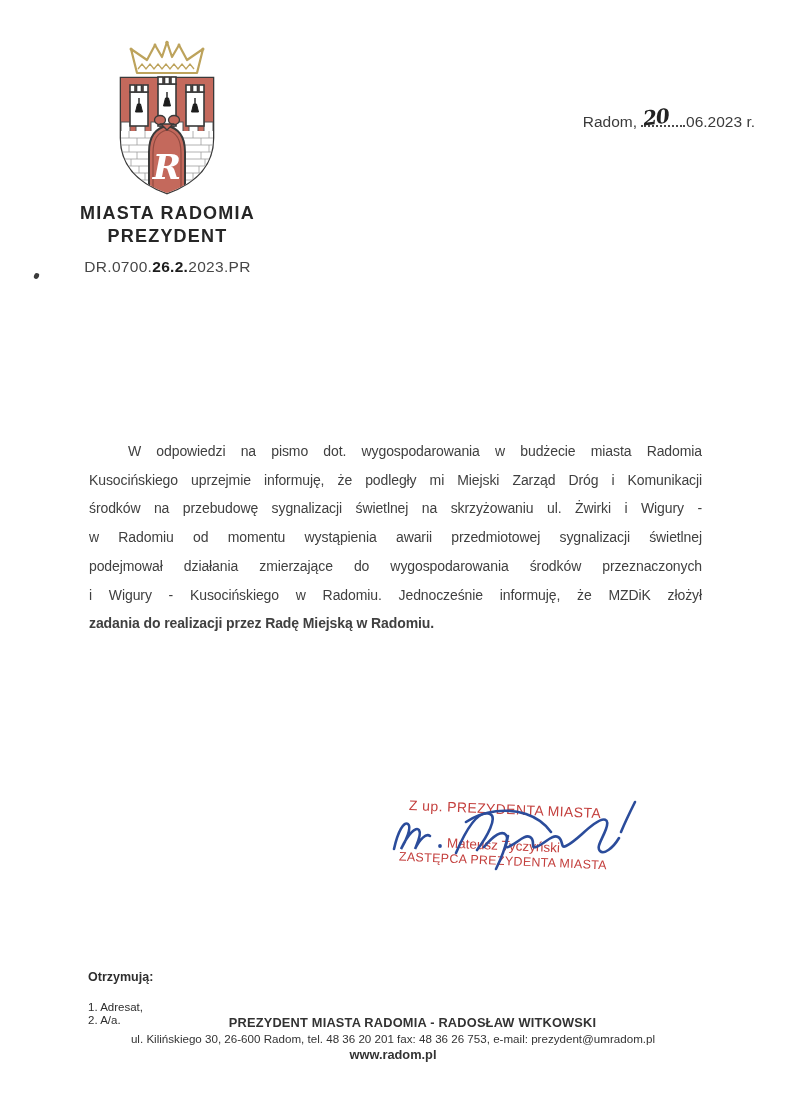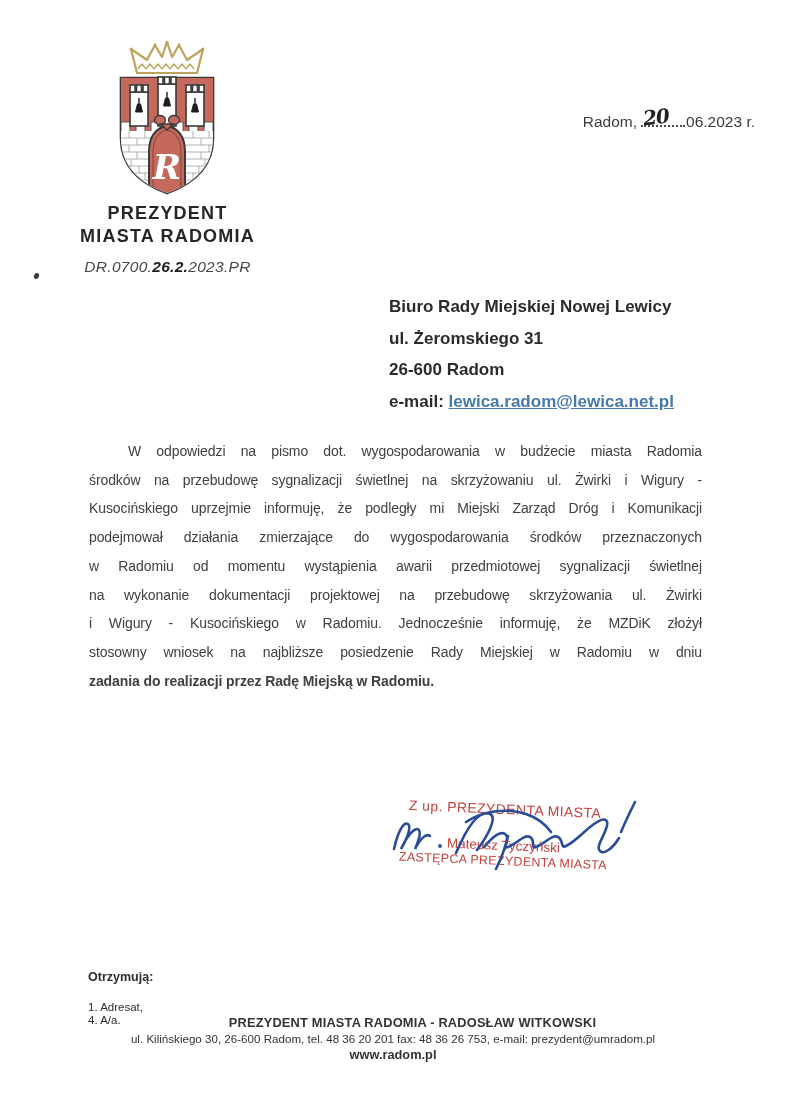--- a/index.html
+++ b/index.html
@@ -15,21 +15,21 @@
   }
   
   .crest{position:absolute;left:104px;top:40px;width:126px;height:160px;}
   .office-title{
     position:absolute;left:40px;top:202px;width:255px;
     text-align:center;font-weight:bold;color:#262626;
     font-size:18px;line-height:23px;letter-spacing:1.2px;
   }
   .reference{
     position:absolute;left:40px;top:258px;width:255px;
-    text-align:center;font-size:15.5px;color:#474747;letter-spacing:0.3px;font-style:italic;
+    text-align:center;font-size:15.5px;color:#474747;letter-spacing:0.3px;
   }
   .reference b{color:#1d1d1d;}
   .ink-dot{position:absolute;left:34px;top:273px;width:5px;height:6px;
     background:#3b3b3b;border-radius:50% 40% 55% 45%;transform:rotate(20deg);}
   
   .date-line{
     position:absolute;top:84px;right:31px;
     font-size:15.5px;color:#3b3b3b;white-space:nowrap;margin-top:27px;
   }
   .day-blank{
@@ -153,46 +153,38 @@
 
       <g fill="#c4695c" stroke="#3a3a3a" stroke-width="1.3">
         <ellipse cx="55" cy="80" rx="5.5" ry="4.5"></ellipse>
         <ellipse cx="69" cy="80" rx="5.5" ry="4.5"></ellipse>
         <path d="M56,84 L62,90 L68,84 Z"></path>
       </g>
     </svg>
   </div>
 
   <div class="office-title">
+    <div>MIASTA RADOMIA</div>
     <div>PREZYDENT</div>
-    <div>MIASTA RADOMIA</div>
   </div>
 
   <div class="reference"><span>DR.0700.</span><b>26.2.</b><span>2023.PR</span></div>
 
   <div class="ink-dot"></div>
 
   <div class="date-line"><span>Radom,</span><span class="day-blank"><span class="handwritten-day">20</span></span><span>06.2023 r.</span></div>
 
-  <div class="recipient">
-    <div>Biuro Rady Miejskiej Nowej Lewicy</div>
-    <div>ul. Żeromskiego 31</div>
-    <div>26-600 Radom</div>
-    <div><span>e-mail:</span>&nbsp;<a href="#">lewica.radom@lewica.net.pl</a></div>
-  </div>
 
   <div class="letter-body">
     <div class="body-line first">W odpowiedzi na pismo dot. wygospodarowania w budżecie miasta Radomia</div>
+    <div class="body-line">Kusocińskiego uprzejmie informuję, że podległy mi Miejski Zarząd Dróg i Komunikacji</div>
     <div class="body-line">środków na przebudowę sygnalizacji świetlnej na skrzyżowaniu ul. Żwirki i Wigury -</div>
-    <div class="body-line">Kusocińskiego uprzejmie informuję, że podległy mi Miejski Zarząd Dróg i Komunikacji</div>
+    <div class="body-line">w Radomiu od momentu wystąpienia awarii przedmiotowej sygnalizacji świetlnej</div>
     <div class="body-line">podejmował działania zmierzające do wygospodarowania środków przeznaczonych</div>
-    <div class="body-line">w Radomiu od momentu wystąpienia awarii przedmiotowej sygnalizacji świetlnej</div>
-    <div class="body-line">na wykonanie dokumentacji projektowej na przebudowę skrzyżowania ul. Żwirki</div>
     <div class="body-line">i Wigury - Kusocińskiego w Radomiu. Jednocześnie informuję, że MZDiK złożył</div>
-    <div class="body-line">stosowny wniosek na najbliższe posiedzenie Rady Miejskiej w Radomiu w dniu</div>
     <div class="body-line last">zadania do realizacji przez Radę Miejską w Radomiu.</div>
   </div>
 
   <div class="stamp">
     <div class="auth">Z up. PREZYDENTA MIASTA</div>
     <div class="name">Mateusz Tyczyński</div>
     <div class="title">ZASTĘPCA PREZYDENTA MIASTA</div>
   </div>
 
   <svg class="signature-svg" viewBox="0 0 252 88">
@@ -203,21 +195,21 @@
       <path d="M80,33 C98,21 122,19 140,25 C152,29 160,36 165,43"></path>
       <path d="M98,58 C108,46 116,41 120,46 C124,51 116,60 122,58 C132,54 138,45 144,48 C150,51 144,60 150,58 C160,54 166,45 172,48 C178,51 174,60 180,57 C190,52 198,42 208,35 C218,28 224,29 220,40 C216,51 210,58 214,62 C218,66 227,59 233,49"></path>
       <path d="M122,47 C119,60 114,72 110,80"></path>
       <path d="M235,43 C240,31 245,21 249,13"></path>
     </g>
   </svg>
 
   <div class="distribution">
     <div class="head">Otrzymują:</div>
     <div>1. Adresat,</div>
-    <div>4. A/a.</div>
+    <div>2. A/a.</div>
   </div>
 
   <div class="page-footer">
     <div class="f1">PREZYDENT MIASTA RADOMIA - RADOSŁAW WITKOWSKI</div>
     <div class="f2">ul. Kilińskiego 30, 26-600 Radom, tel. 48 36 20 201 fax: 48 36 26 753, e-mail: prezydent@umradom.pl</div>
     <div class="f3">www.radom.pl</div>
   </div>
 
 </div>
 

